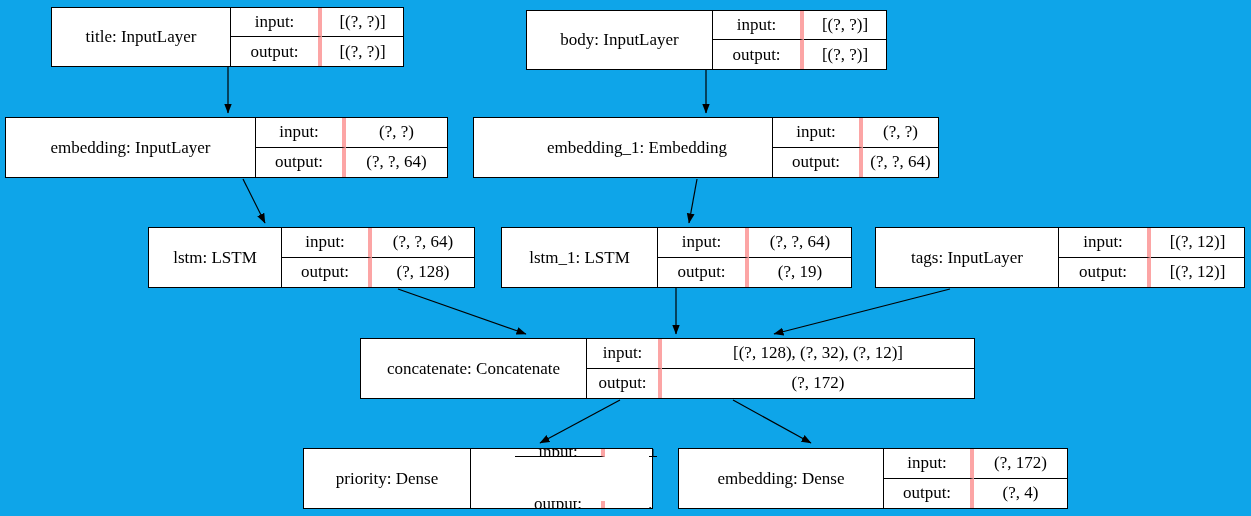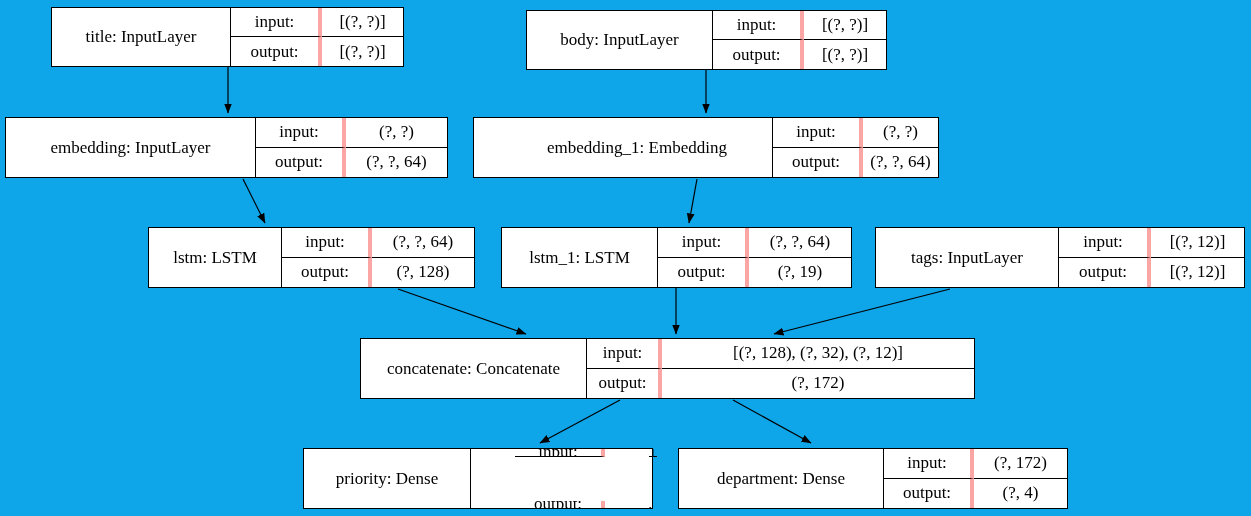--- a/index.html
+++ b/index.html
@@ -138,20 +138,20 @@
 
   <div class="node" style="left:303px; top:448px; width:350px; height:61px; grid-template-columns:167px 90px 1fr;gap:44px;">
     <div class="ncell lbl">priority: Dense</div>
     <div class="ncell io r1">input:</div>
     <div class="ncell val r1">(?, 172)</div>
     <div class="ncell io r2">output:</div>
     <div class="ncell val r2">(?, 1)</div>
   </div>
 
   <div class="node" style="left:678px; top:448px; width:390px; height:61px; grid-template-columns:205px 90px 1fr;">
-    <div class="ncell lbl">department: Dense</div>
+    <div class="ncell lbl">embedding: Dense</div>
     <div class="ncell io r1">input:</div>
     <div class="ncell val r1">(?, 172)</div>
     <div class="ncell io r2">output:</div>
     <div class="ncell val r2">(?, 4)</div>
   </div>
 
 </div>
 
 </body></html>

